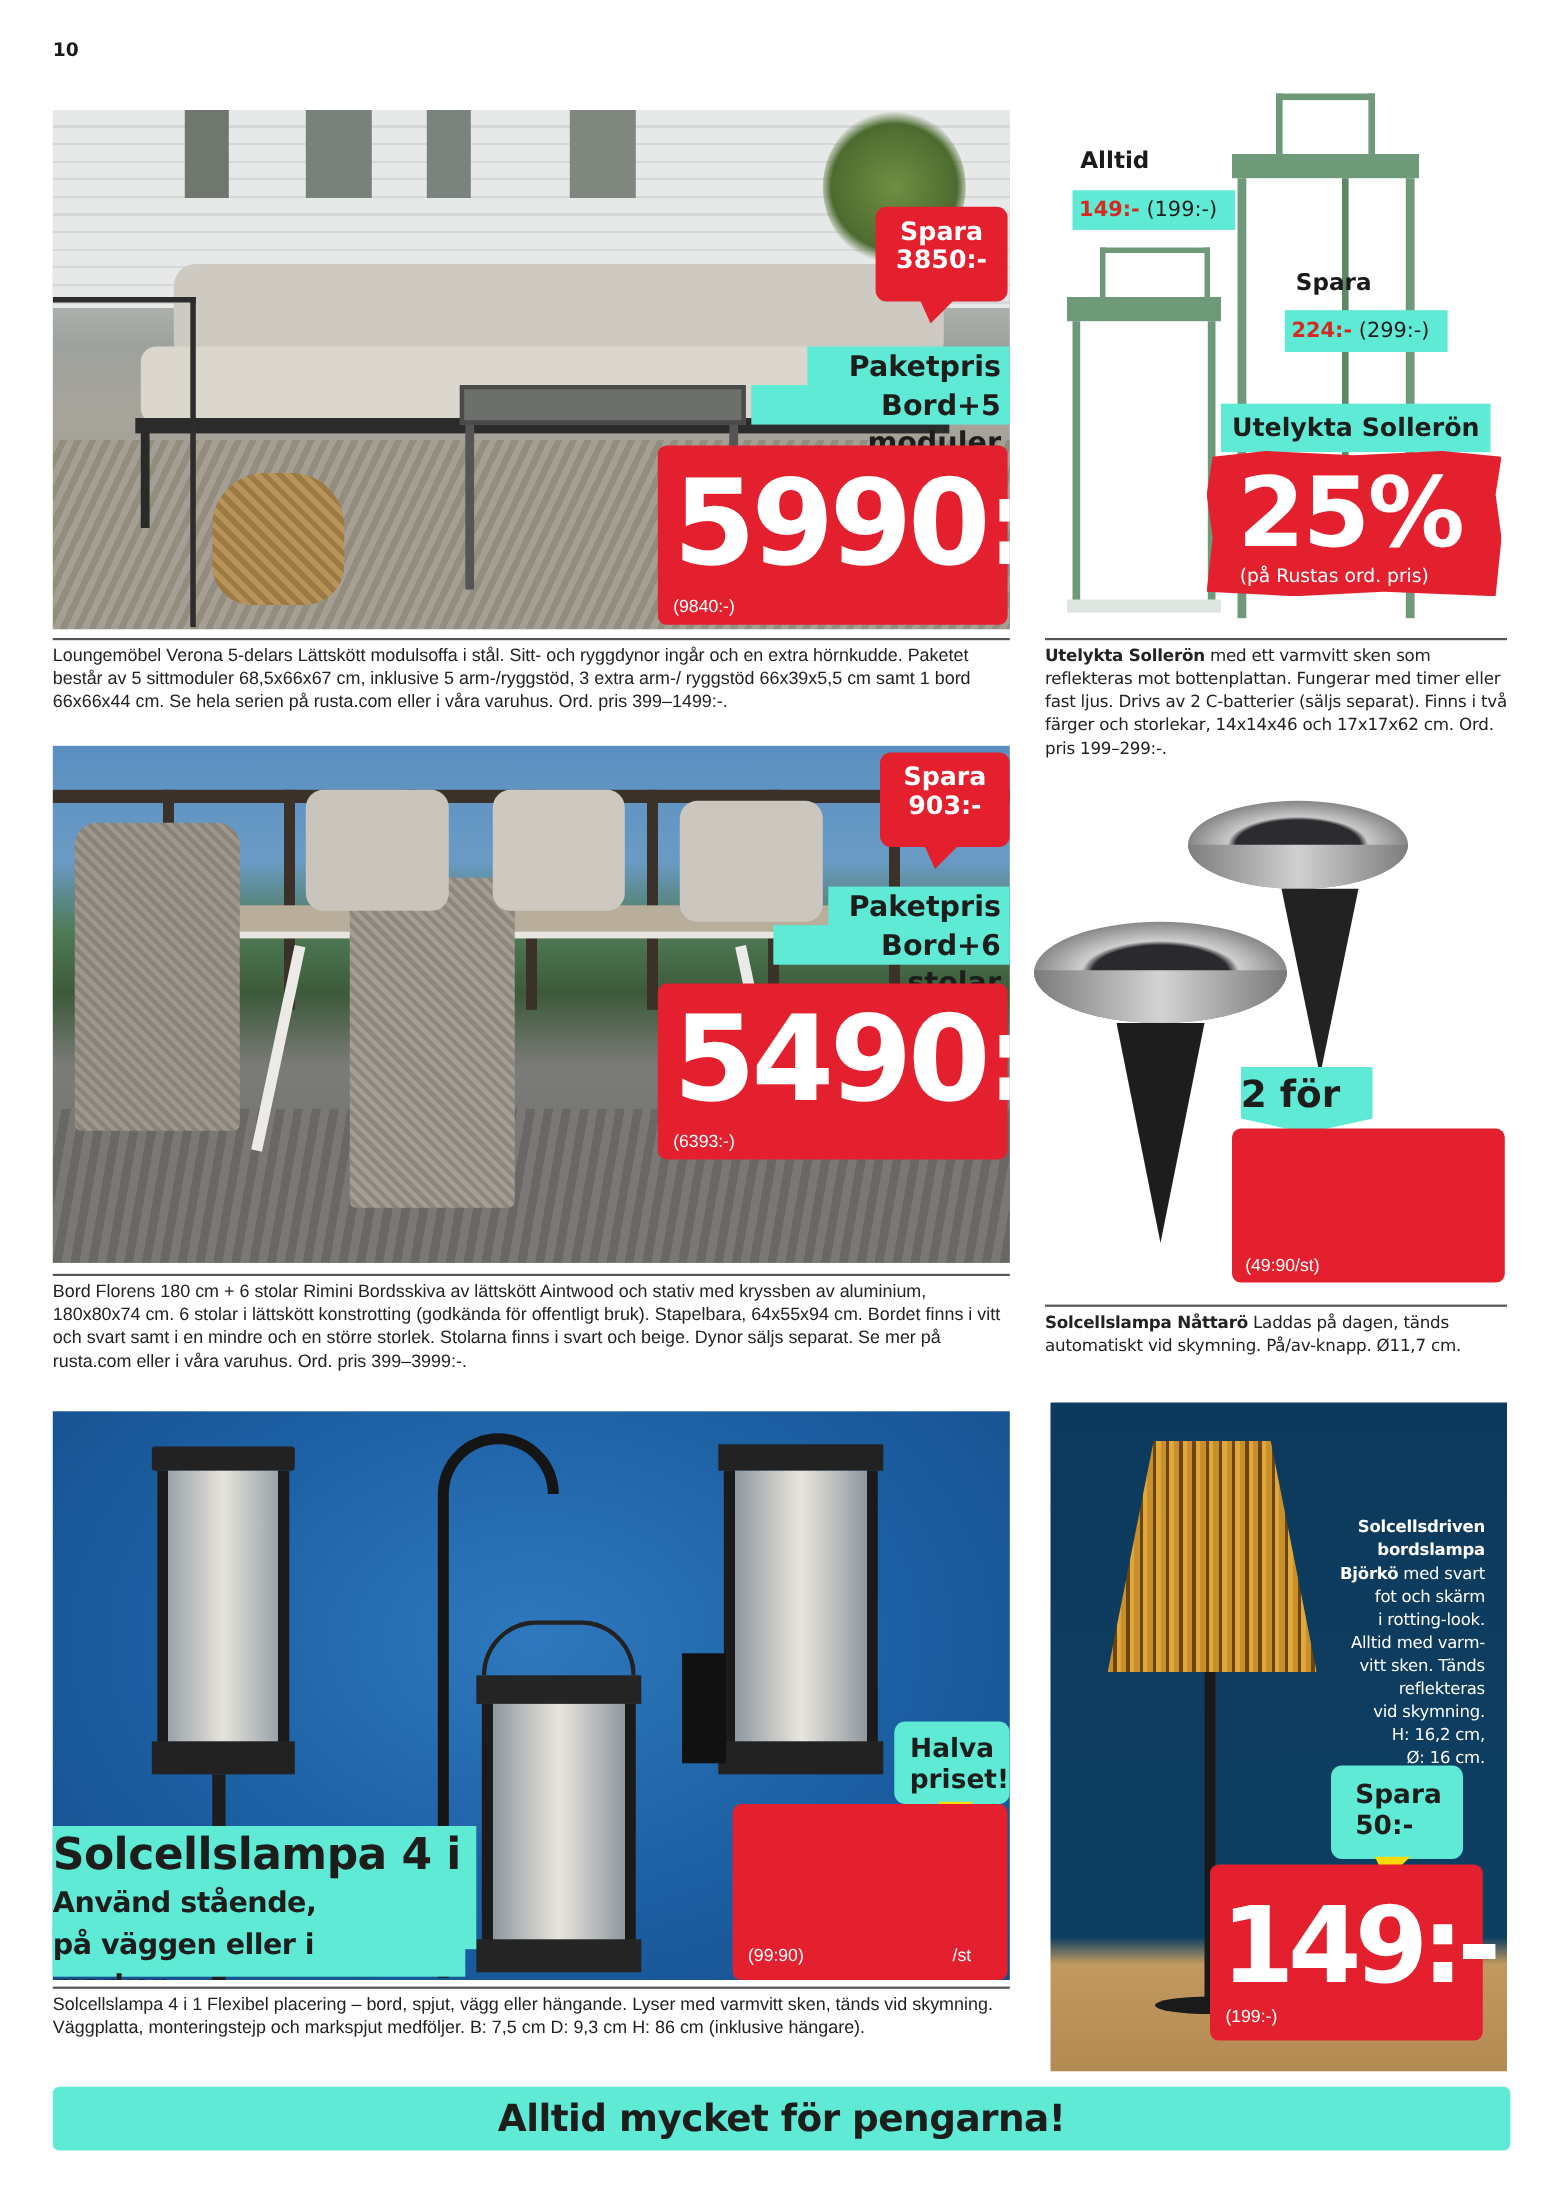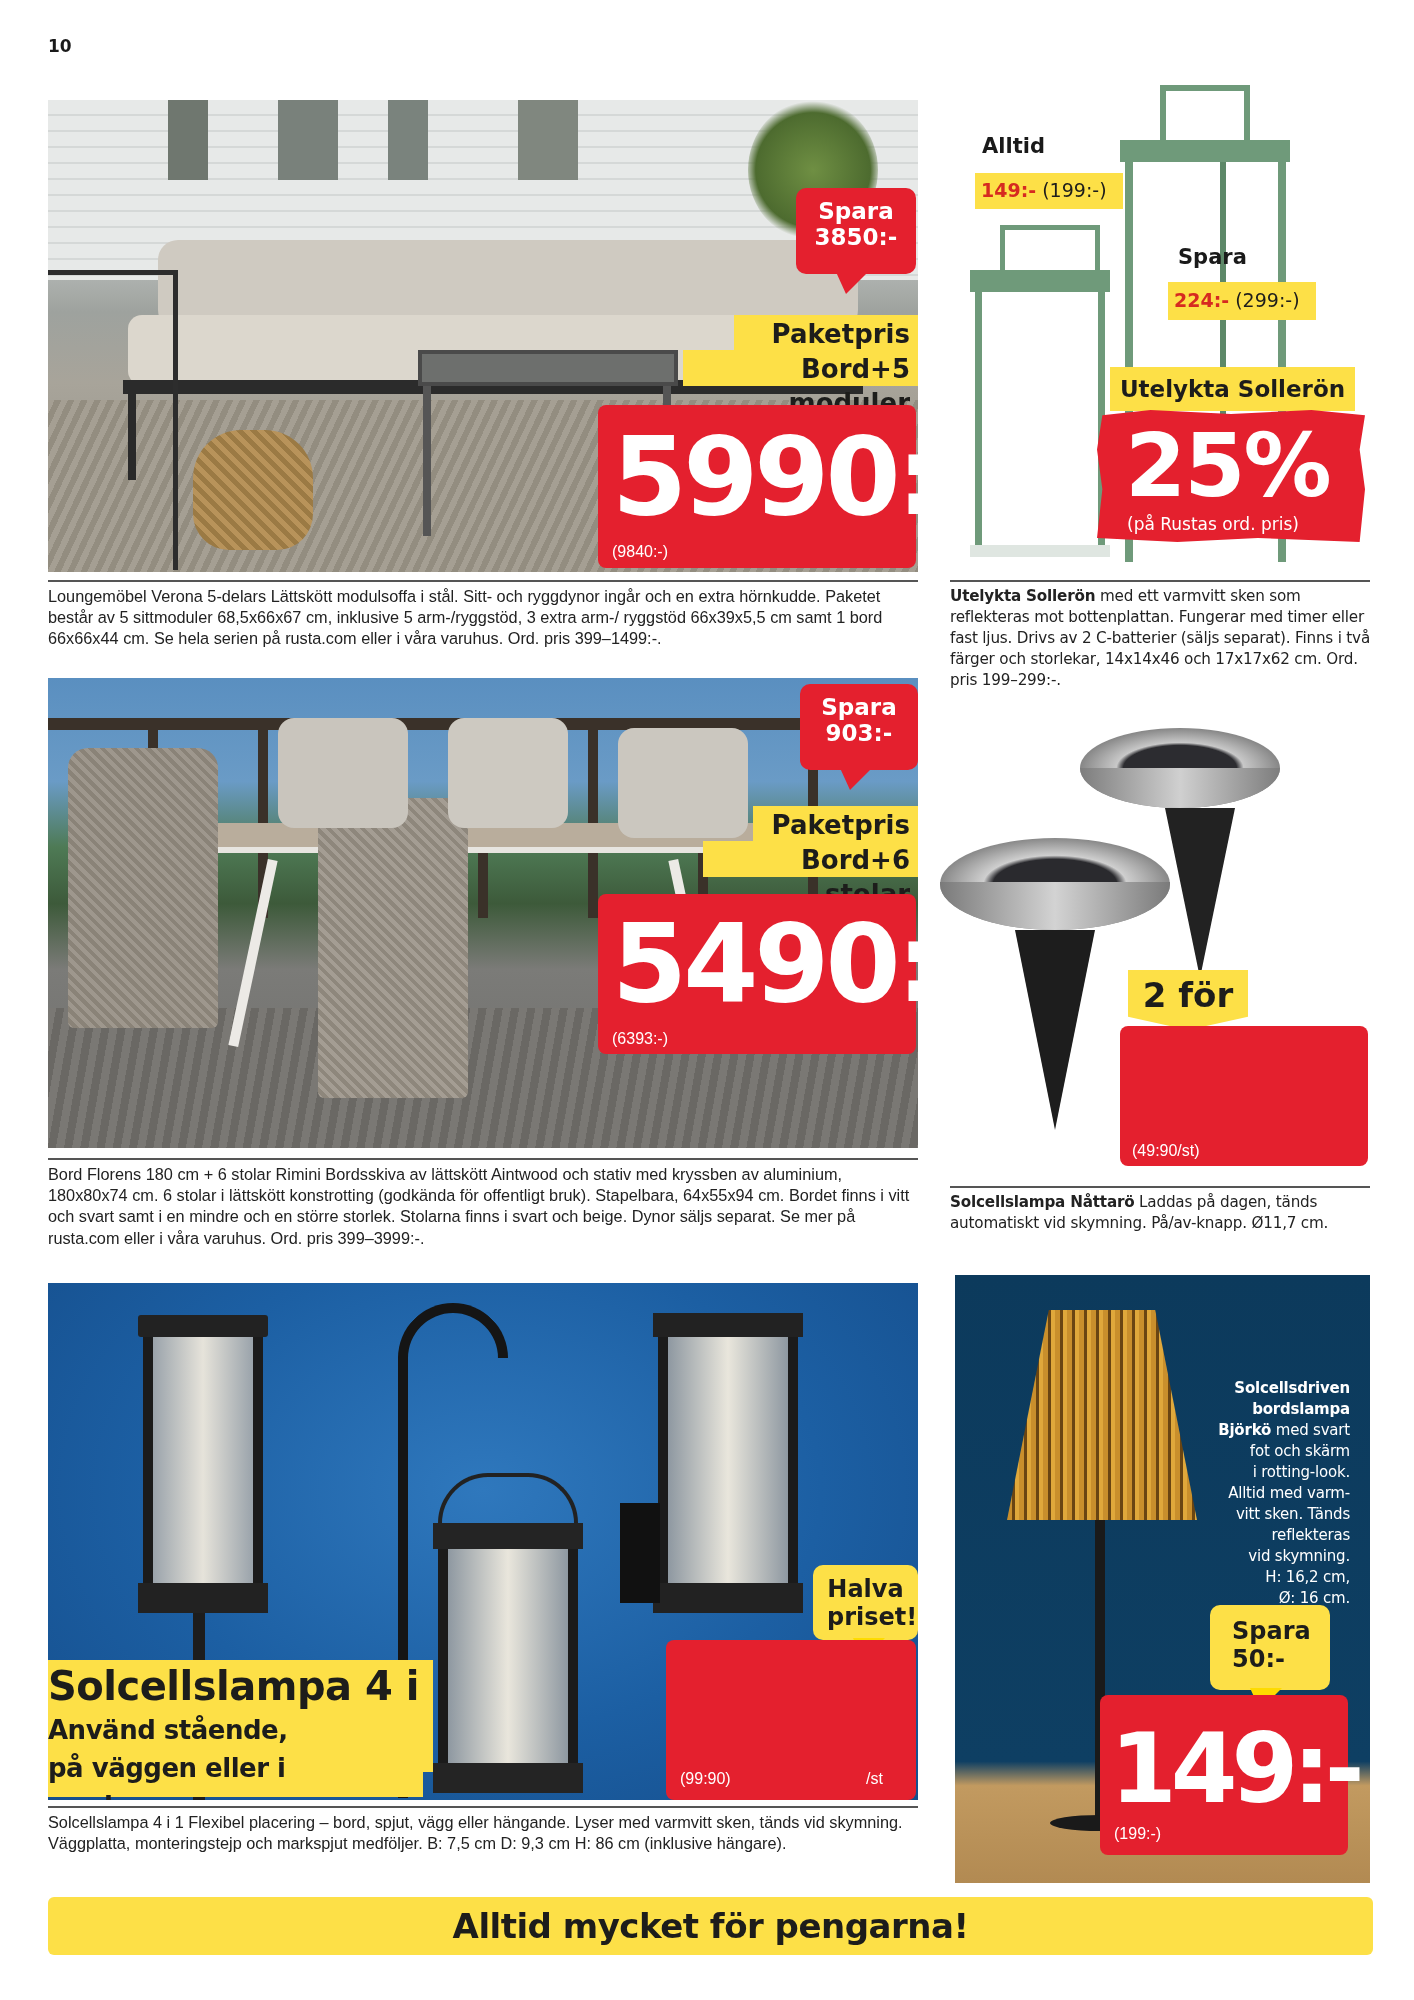--- a/index.html
+++ b/index.html
@@ -5,21 +5,21 @@
   *{box-sizing:border-box;margin:0;padding:0}
   html,body{width:1414px;height:2000px;background:#fff;overflow:hidden}
   body{position:relative;font-family:"DejaVu Sans","Liberation Sans",sans-serif;color:#1a1a1a}
   .abs{position:absolute}
   .page-num{left:48px;top:36px;font-size:17px;font-weight:bold}
   .photo{overflow:hidden}
   .desc{font-family:"Liberation Sans",sans-serif;font-size:16.3px;line-height:21.2px;color:#222;border-top:2px solid #555;padding-top:4px}
   .desc b{font-weight:normal}
   .desc-r{font-family:"DejaVu Sans",sans-serif;font-size:15.2px;line-height:21px;color:#222;border-top:2px solid #555;padding-top:4px;letter-spacing:-0.2px}
   .red{background:#e4202e;color:#fff}
-  .yellow{background:#fde047;color:#1d1d1b}
+  .yellow{background:#5eead4;color:#1d1d1b}
   .bubble{border-radius:10px;font-weight:bold;font-family:"DejaVu Sans",sans-serif;font-size:23px;line-height:26px;padding:10px 14px}
   .bubble::after{content:"";position:absolute;bottom:-20px;left:40px;border-left:10px solid transparent;border-right:22px solid transparent;border-top:22px solid currentColor}
   .bubble.red::after{border-top-color:#e4202e}
   .bubble.yellow::after{border-top-color:#fedb00}
   .pricebox{border-radius:8px}
   .bigprice{font-family:"DejaVu Sans",sans-serif;font-weight:bold;color:#fff;letter-spacing:-4px;line-height:1}
   .oldprice{font-family:"Liberation Sans",sans-serif;font-size:16px;color:#fff}
   .paket{font-family:"DejaVu Sans",sans-serif;font-weight:bold;font-size:26px;line-height:34px;text-align:right;padding:2px 8px}
   .banner{left:48px;top:1897px;width:1325px;height:58px;border-radius:6px;display:flex;align-items:center;justify-content:center;font-size:34px;font-weight:bold;font-family:"DejaVu Sans",sans-serif;letter-spacing:-0.5px}
 </style>
@@ -148,21 +148,21 @@
 <div class="abs" style="left:930px;top:720px;width:440px;height:460px">
 
   <div class="abs" style="left:150px;top:8px;width:200px;height:80px;border-radius:50%;background:radial-gradient(ellipse,#2c2c30 0 40%,#c8c8c8 45%,#888 70%,#aaa 100%)"></div>
   <div class="abs" style="left:150px;top:48px;width:200px;height:40px;background:linear-gradient(90deg,#7d7d7d,#d0d0d0,#7d7d7d);border-radius:0 0 100px 100px/0 0 40px 40px"></div>
   <div class="abs" style="left:235px;top:88px;width:0;height:0;border-left:35px solid transparent;border-right:35px solid transparent;border-top:170px solid #222"></div>
 
   <div class="abs" style="left:10px;top:118px;width:230px;height:92px;border-radius:50%;background:radial-gradient(ellipse,#2a2a2e 0 38%,#cfcfcf 44%,#8a8a8a 70%,#b5b5b5 100%)"></div>
   <div class="abs" style="left:10px;top:162px;width:230px;height:48px;background:linear-gradient(90deg,#7a7a7a,#d3d3d3,#7a7a7a);border-radius:0 0 115px 115px/0 0 46px 46px"></div>
   <div class="abs" style="left:85px;top:210px;width:0;height:0;border-left:40px solid transparent;border-right:40px solid transparent;border-top:200px solid #1d1d1d"></div>
 
-  <div class="abs yellow" style="left:198px;top:250px;width:120px;height:60px;font-size:34px;font-weight:bold;text-align:center;line-height:50px;clip-path:polygon(0 0,100% 0,100% 78%,50% 100%,0 78%)">2 för</div>
+  <div class="abs yellow" style="left:198px;top:250px;width:120px;height:60px;font-size:34px;font-weight:bold;text-align:left;line-height:50px;clip-path:polygon(0 0,100% 0,100% 78%,50% 100%,0 78%)">2 för</div>
   <div class="abs red pricebox" style="left:190px;top:306px;width:248px;height:140px">
     <div class="abs oldprice" style="left:12px;top:116px">(49:90/st)</div>
   </div>
 </div>
 
 <div class="abs desc-r" style="left:950px;top:1186px;width:420px">
   <b>Solcellslampa Nåttarö</b><span> Laddas på dagen, tänds automatiskt vid skymning. På/av-knapp. Ø11,7 cm.</span>
 </div>
 
 <div class="abs photo" style="left:48px;top:1283px;width:870px;height:517px;background:radial-gradient(ellipse at 50% 40%,#2f78bd 0%,#1c5fa3 55%,#154e8c 100%)">

